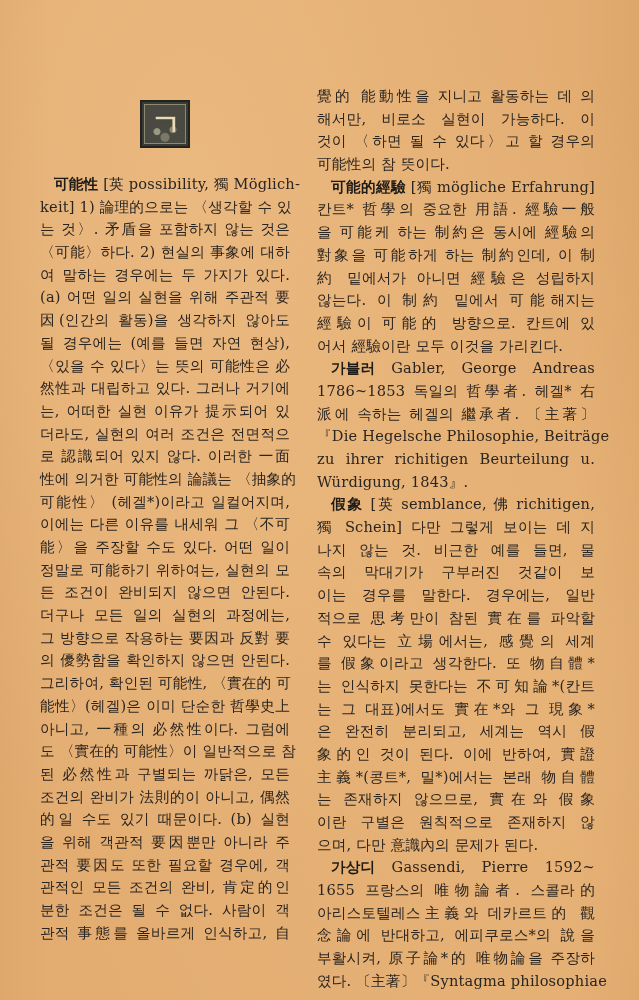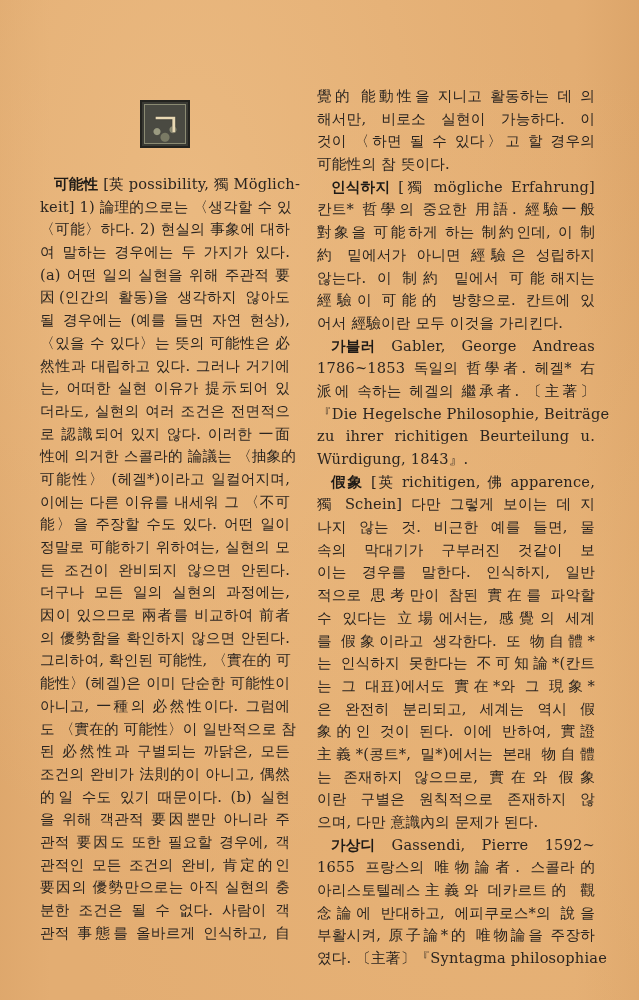--- a/index.html
+++ b/index.html
@@ -51,76 +51,77 @@
 <div class="page">
   <div class="ornament">
     <div class="ornament-inner">
       <span class="ornament-letter">ㄱ</span>
     </div>
   </div>
 
   <div class="col col-left" id="col-left">
       <div class="line indent"><span class="hw">可能性</span><span> [英 possibility, 獨 Möglich-</span></div>
       <div class="line"><span>keit] 1) 論理的으로는 〈생각할 수 있</span></div>
+      <div class="line"><span>는 것〉. 矛盾을 포함하지 않는 것은</span></div>
       <div class="line"><span>〈可能〉하다. 2) 현실의 事象에 대하</span></div>
       <div class="line"><span>여 말하는 경우에는 두 가지가 있다.</span></div>
       <div class="line"><span>(a) 어떤 일의 실현을 위해 주관적 要</span></div>
       <div class="line"><span>因(인간의 활동)을 생각하지 않아도</span></div>
       <div class="line"><span>될 경우에는 (예를 들면 자연 현상),</span></div>
       <div class="line"><span>〈있을 수 있다〉는 뜻의 可能性은 必</span></div>
       <div class="line"><span>然性과 대립하고 있다. 그러나 거기에</span></div>
       <div class="line"><span>는, 어떠한 실현 이유가 提示되어 있</span></div>
       <div class="line"><span>더라도, 실현의 여러 조건은 전면적으</span></div>
       <div class="line"><span>로 認識되어 있지 않다. 이러한 一面</span></div>
-      <div class="line"><span>性에 의거한 스콜라的 論議는 〈抽象的</span></div>
+      <div class="line"><span>性에 의거한 可能性의 論議는 〈抽象的</span></div>
       <div class="line"><span>可能性〉 (헤겔*)이라고 일컬어지며,</span></div>
       <div class="line"><span>이에는 다른 이유를 내세워 그 〈不可</span></div>
       <div class="line"><span>能〉을 주장할 수도 있다. 어떤 일이</span></div>
       <div class="line"><span>정말로 可能하기 위하여는, 실현의 모</span></div>
       <div class="line"><span>든 조건이 완비되지 않으면 안된다.</span></div>
       <div class="line"><span>더구나 모든 일의 실현의 과정에는,</span></div>
-      <div class="line"><span>因이 있으므로 兩者를 비교하여 前者</span></div>
+      <div class="line"><span>그 방향으로 작용하는 要因과 反對 要</span></div>
       <div class="line"><span>의 優勢함을 확인하지 않으면 안된다.</span></div>
       <div class="line"><span>그리하여, 확인된 可能性, 〈實在的 可</span></div>
-      <div class="line"><span>能性〉(헤겔)은 이미 단순한 可能性이</span></div>
+      <div class="line"><span>能性〉(헤겔)은 이미 단순한 哲學史上</span></div>
       <div class="line"><span>아니고, 一種의 必然性이다. 그럼에</span></div>
       <div class="line"><span>도 〈實在的 可能性〉이 일반적으로 참</span></div>
       <div class="line"><span>된 必然性과 구별되는 까닭은, 모든</span></div>
       <div class="line"><span>조건의 완비가 法則的이 아니고, 偶然</span></div>
       <div class="line"><span>的일 수도 있기 때문이다. (b) 실현</span></div>
       <div class="line"><span>을 위해 객관적 要因뿐만 아니라 주</span></div>
       <div class="line"><span>관적 要因도 또한 필요할 경우에, 객</span></div>
       <div class="line"><span>관적인 모든 조건의 완비, 肯定的인</span></div>
-      <div class="line"><span>要因의 優勢만으로는 아직 실현의 충</span></div>
       <div class="line"><span>분한 조건은 될 수 없다. 사람이 객</span></div>
       <div class="line"><span>관적 事態를 올바르게 인식하고, 自</span></div>
     </div>
   <div class="col col-right" id="col-right">
       <div class="line"><span>覺的 能動性을 지니고 활동하는 데 의</span></div>
       <div class="line"><span>해서만, 비로소 실현이 가능하다. 이</span></div>
       <div class="line"><span>것이 〈하면 될 수 있다〉고 할 경우의</span></div>
       <div class="line last"><span>可能性의 참 뜻이다.</span></div>
-      <div class="line indent"><span class="hw">인식하지</span><span> [獨 mögliche Erfahrung]</span></div>
+      <div class="line indent"><span class="hw">可能的經驗</span><span> [獨 mögliche Erfahrung]</span></div>
       <div class="line"><span>칸트* 哲學의 중요한 用語. 經驗一般</span></div>
+      <div class="line"><span>을 可能케 하는 制約은 동시에 經驗의</span></div>
       <div class="line"><span>對象을 可能하게 하는 制約인데, 이 制</span></div>
       <div class="line"><span>約 밑에서가 아니면 經驗은 성립하지</span></div>
       <div class="line"><span>않는다. 이 制約 밑에서 可能해지는</span></div>
       <div class="line"><span>經驗이 可能的 방향으로. 칸트에 있</span></div>
       <div class="line last"><span>어서 經驗이란 모두 이것을 가리킨다.</span></div>
       <div class="line indent"><span class="hw">가블러</span><span> Gabler, George Andreas</span></div>
       <div class="line"><span>1786~1853 독일의 哲學者. 헤겔* 右</span></div>
       <div class="line"><span>派에 속하는 헤겔의 繼承者. 〔主著〕</span></div>
       <div class="line"><span>『Die Hegelsche Philosophie, Beiträge</span></div>
       <div class="line"><span>zu ihrer richitigen Beurteilung u.</span></div>
       <div class="line last"><span>Würdigung, 1843』.</span></div>
-      <div class="line indent"><span class="hw">假象</span><span> [英 richitigen, 佛 apparence,</span></div>
+      <div class="line indent"><span class="hw">假象</span><span> [英 semblance, 佛 richitigen,</span></div>
       <div class="line"><span>獨 Schein] 다만 그렇게 보이는 데 지</span></div>
       <div class="line"><span>나지 않는 것. 비근한 예를 들면, 물</span></div>
       <div class="line"><span>속의 막대기가 구부러진 것같이 보</span></div>
-      <div class="line"><span>이는 경우를 말한다. 인식하지, 일반</span></div>
+      <div class="line"><span>이는 경우를 말한다. 경우에는, 일반</span></div>
       <div class="line"><span>적으로 思考만이 참된 實在를 파악할</span></div>
       <div class="line"><span>수 있다는 立場에서는, 感覺의 세계</span></div>
       <div class="line"><span>를 假象이라고 생각한다. 또 物自體*</span></div>
       <div class="line"><span>는 인식하지 못한다는 不可知論*(칸트</span></div>
       <div class="line"><span>는 그 대표)에서도 實在*와 그 現象*</span></div>
       <div class="line"><span>은 완전히 분리되고, 세계는 역시 假</span></div>
       <div class="line"><span>象的인 것이 된다. 이에 반하여, 實證</span></div>
       <div class="line"><span>主義*(콩트*, 밀*)에서는 본래 物自體</span></div>
       <div class="line"><span>는 존재하지 않으므로, 實在와 假象</span></div>
       <div class="line"><span>이란 구별은 원칙적으로 존재하지 않</span></div>

